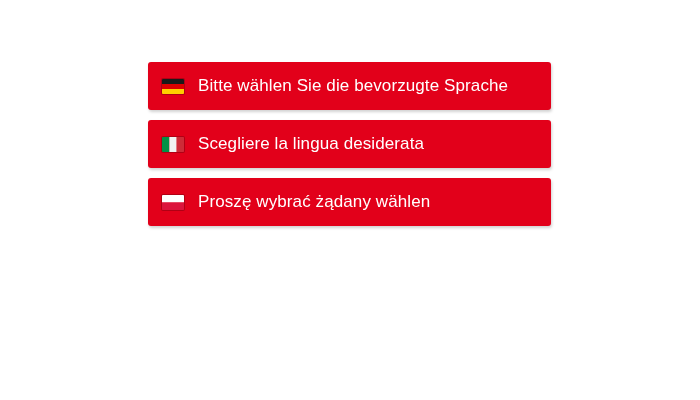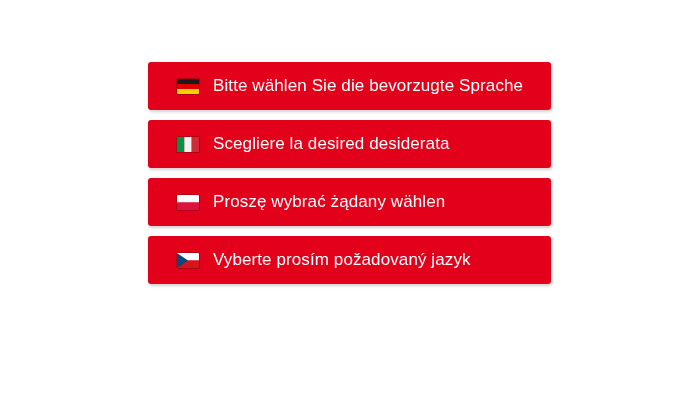--- a/index.html
+++ b/index.html
@@ -26,21 +26,21 @@
     display: flex;
     flex-direction: column;
     gap: 10px;
   }
   .lang-button {
     position: relative;
     display: flex;
     align-items: center;
     height: 48px;
     box-sizing: border-box;
-    padding-left: 29px;
+    padding-left: 14px;
     border: 0;
     border-radius: 3px;
     background: #e2001a;
     box-shadow: 1px 2px 3px rgba(0, 0, 0, 0.18);
     cursor: pointer;
     text-align: center;
     font-family: "Liberation Sans", sans-serif;
   }
   .flag {
     flex: 0 0 auto;
@@ -85,38 +85,28 @@
 
 
     <button class="lang-button">
       <span class="flag">
         <svg viewBox="0 0 22 15" xmlns="http://www.w3.org/2000/svg">
           <rect x="0" y="0" width="7.34" height="15" fill="#009246"></rect>
           <rect x="7.34" y="0" width="7.33" height="15" fill="#f1f2f1"></rect>
           <rect x="14.67" y="0" width="7.33" height="15" fill="#ce2b37"></rect>
         </svg>
       </span>
-      <span class="lang-label">Scegliere la desired desiderata</span>
+      <span class="lang-label">Scegliere la lingua desiderata</span>
     </button>
 
     <button class="lang-button">
       <span class="flag">
         <svg viewBox="0 0 22 15" xmlns="http://www.w3.org/2000/svg">
           <rect x="0" y="0" width="22" height="7.5" fill="#ffffff"></rect>
           <rect x="0" y="7.5" width="22" height="7.5" fill="#dc143c"></rect>
         </svg>
       </span>
       <span class="lang-label">Proszę wybrać żądany wählen</span>
     </button>
 
-    <button class="lang-button">
-      <span class="flag">
-        <svg viewBox="0 0 22 15" xmlns="http://www.w3.org/2000/svg">
-          <rect x="0" y="0" width="22" height="7.5" fill="#ffffff"></rect>
-          <rect x="0" y="7.5" width="22" height="7.5" fill="#d7141a"></rect>
-          <polygon points="0,0 11,7.5 0,15" fill="#11457e"></polygon>
-        </svg>
-      </span>
-      <span class="lang-label">Vyberte prosím požadovaný jazyk</span>
-    </button>
 
   </div>
 </div>
 
 </body></html>

